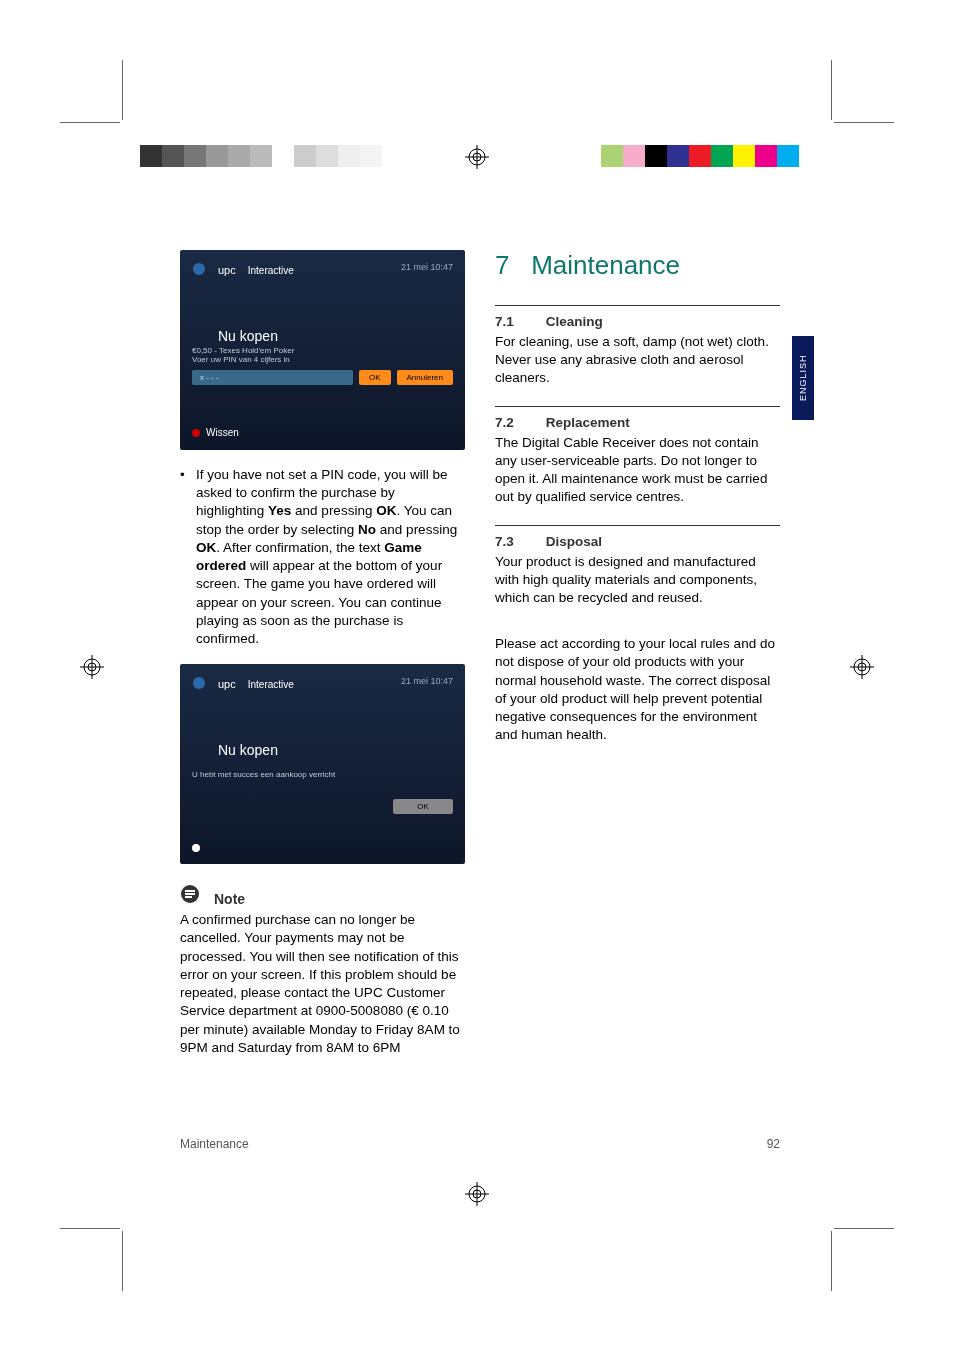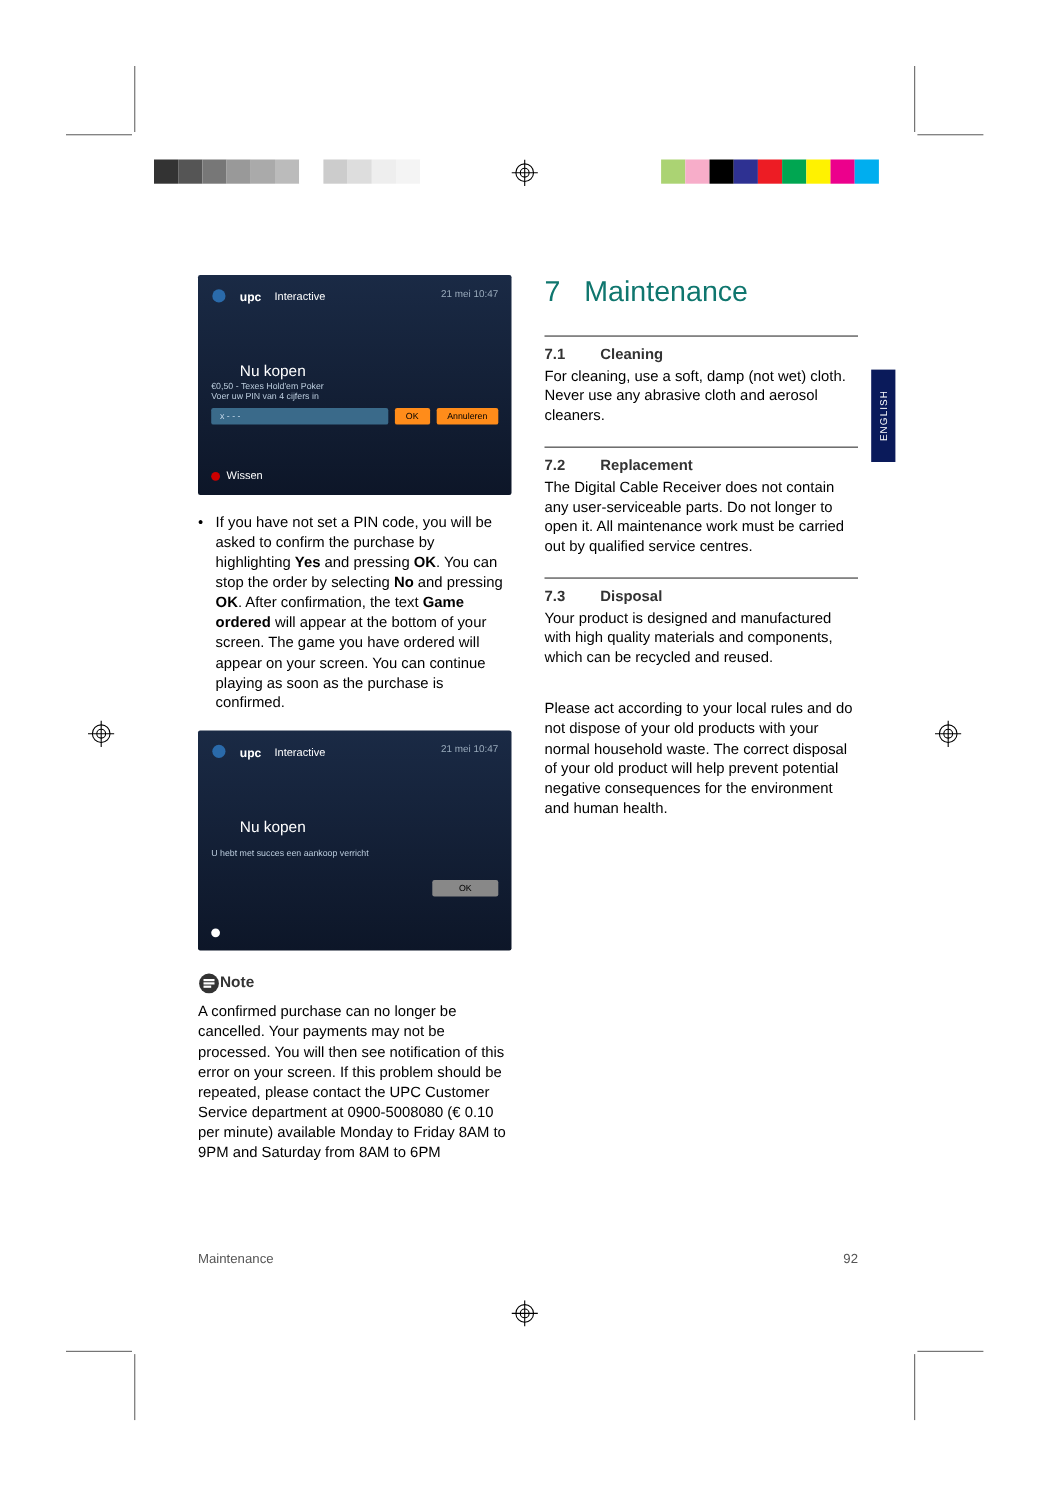--- a/index.html
+++ b/index.html
@@ -48,37 +48,37 @@
     background: linear-gradient(#1a2a45, #0d1628);
     color: #fff;
     border-radius: 2px;
     padding: 12px;
     font-size: 10px;
     margin-bottom: 16px;
     height: 200px;
     position: relative;
   }
   .upc-header { display: flex; align-items: center; gap: 12px; }
-  .upc-logo { font-weight: bold; font-size: 11px; }
+  .upc-logo { font-weight: normal; font-size: 11px; }
   .upc-time { position: absolute; right: 12px; top: 12px; font-size: 9px; color: #9ab; }
   .upc-body { margin-top: 50px; }
   .upc-title { font-weight: normal; font-size: 14px; margin-bottom: 2px; margin-left: 26px; }
   .upc-sub { font-size: 8px; color: #bcd; }
   .upc-row { display: flex; gap: 6px; margin-top: 6px; }
   .upc-field { background: #3a6a8a; color: #cde; padding: 3px 8px; font-size: 8px; border-radius: 2px; flex: 1; }
   .upc-btn { background: #ff8c1a; color: #000; padding: 3px 10px; font-size: 8px; border-radius: 2px; }
   .upc-btn.grey { background: #888; color: #000; }
   .upc-footer { position: absolute; bottom: 12px; left: 12px; display: flex; align-items: center; gap: 6px; }
   .dot-red { width: 8px; height: 8px; background: #c00; border-radius: 50%; }
   .dot-white { width: 8px; height: 8px; background: #fff; border-radius: 50%; }
 
   .body-text { font-size: 13.5px; line-height: 1.35; color: #000000; }
   .bullet { display: flex; gap: 6px; }
   .bullet .dot { flex: 0 0 10px; }
-  .note-row { display: flex; align-items: flex-start; gap: 0; margin-top: 20px; margin-bottom: 4px; }
+  .note-row { display: flex; align-items: flex-end; gap: 14px; margin-top: 20px; margin-bottom: 4px; }
   .note-label { font-weight: bold; font-size: 14px; }
 
   h1.section { font-size: 26px; font-weight: 300; color: #0f766e; margin-bottom: 24px; }
   .sub-row { display: flex; gap: 32px; font-weight: bold; font-size: 13.5px; margin-bottom: 4px; }
 
   .lang-tab {
     position: absolute;
     right: 140px;
     top: 336px;
     width: 22px;

